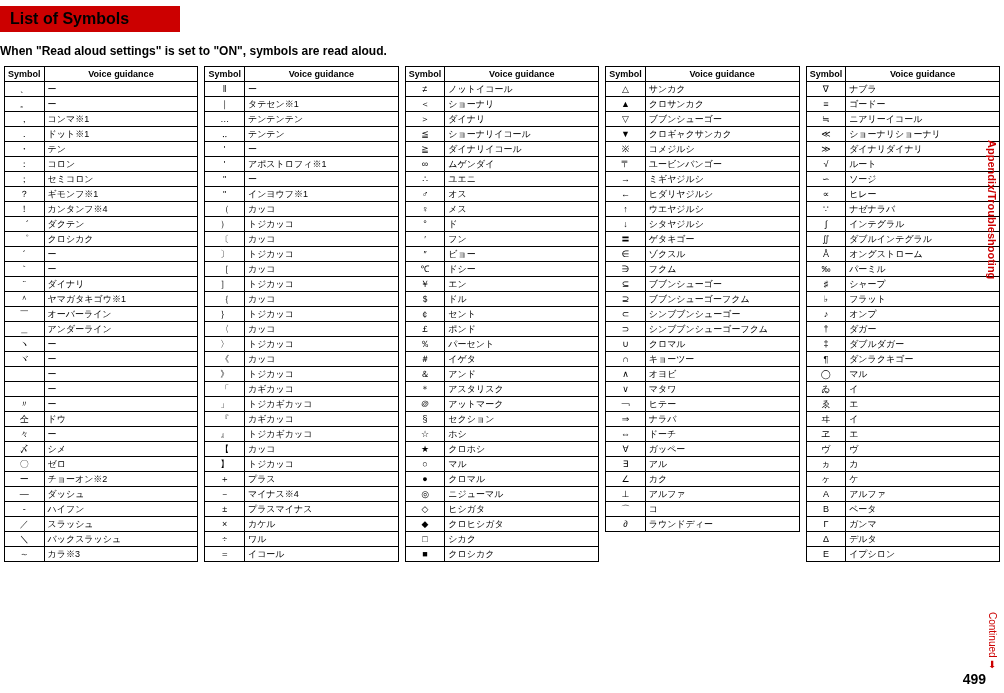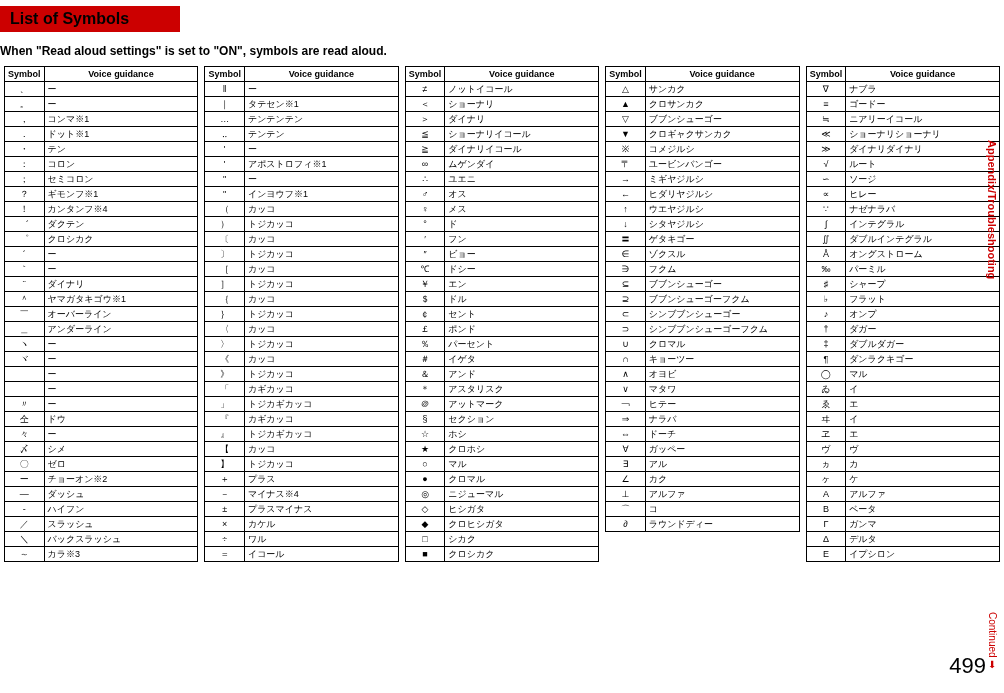--- a/index.html
+++ b/index.html
@@ -9,21 +9,21 @@
 .columns{display:flex;gap:6px;padding:0 4px}
 .col{flex:1}
 table{border-collapse:collapse;width:100%;font-size:9px}
 th,td{border:1px solid #000;padding:1px 3px;text-align:left;height:15px;line-height:12px}
 th{font-weight:bold;background:#fff}
 th.sym{width:32px;text-align:center}
 td.sym{text-align:center;width:32px}
 .side-text{position:absolute;right:6px;top:140px;writing-mode:vertical-rl;font-size:11px;font-weight:bold}
 .side-text .appx{color:#c00}
 .cont{position:absolute;right:6px;bottom:24px;color:#c00;font-size:10px;writing-mode:vertical-rl}
-.pnum{position:absolute;right:18px;bottom:14px;font-size:22px;font-weight:normal}
+.pnum{position:absolute;right:18px;bottom:6px;font-size:14px;font-weight:bold}
 </style>
 </head>
 <body>
 
 
 
 <div class="title-bar">List of Symbols</div>
 <div class="subtitle">When "Read aloud settings" is set to "ON", symbols are read aloud.</div>
 
 <div class="columns">

